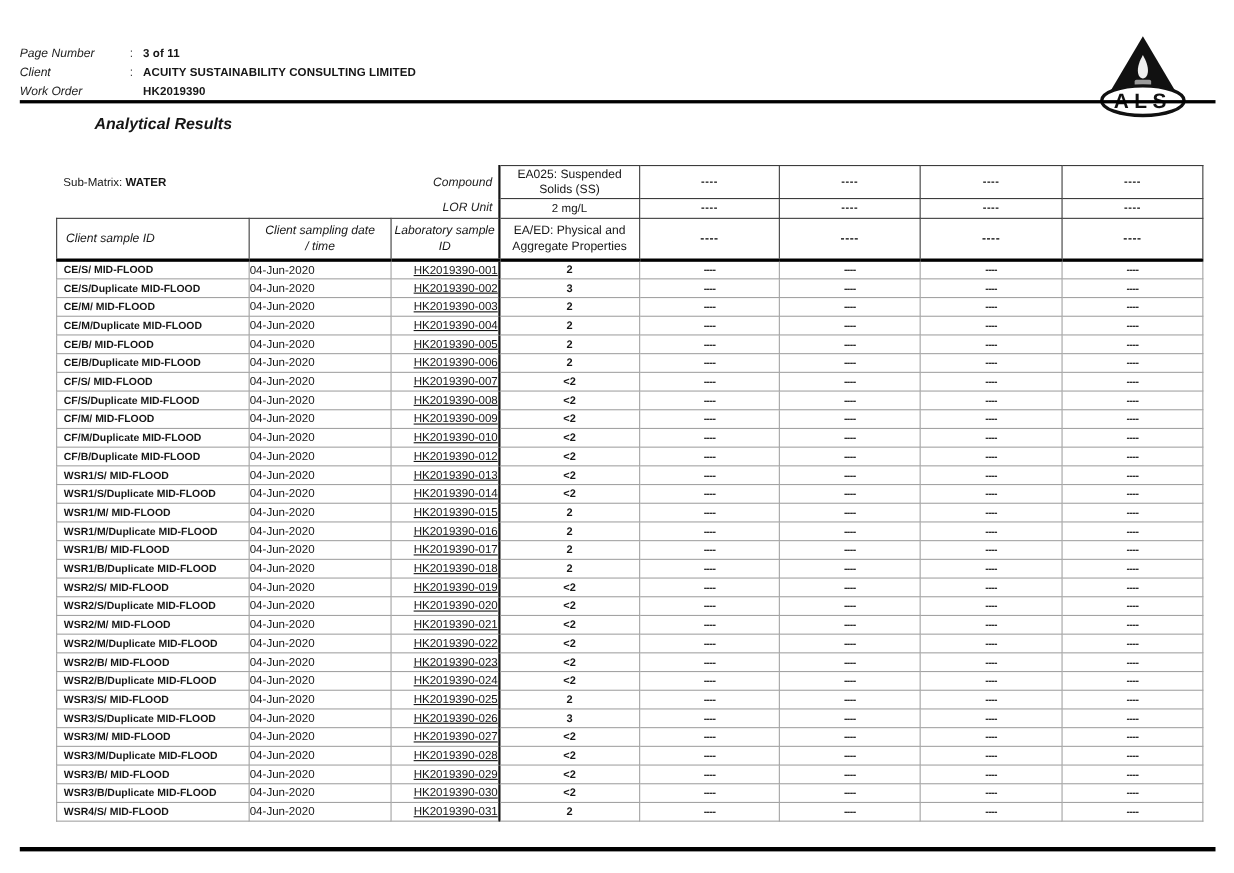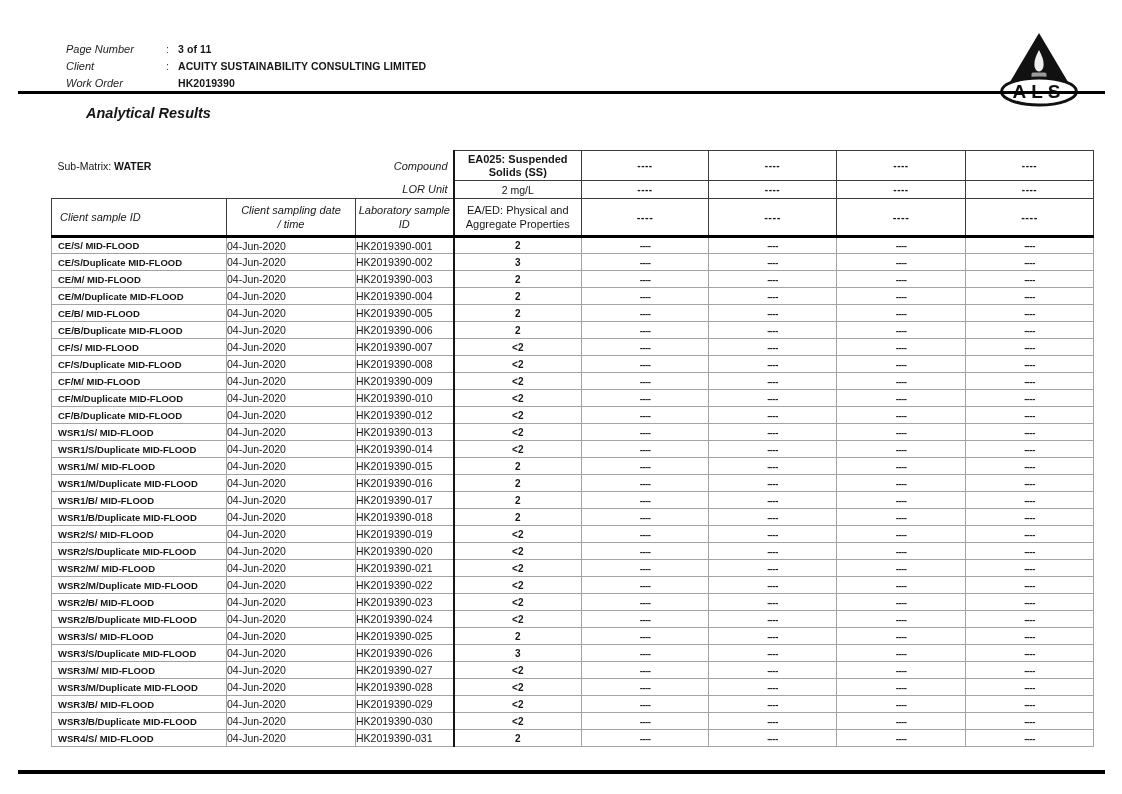--- a/index.html
+++ b/index.html
@@ -2,21 +2,21 @@
 <html><head>
 <meta charset="utf-8">
 <style>
   * { margin:0; padding:0; box-sizing:border-box; }
   html,body { width:1122px; height:794px; background:#fff; overflow:hidden;
               font-family:"Liberation Sans", sans-serif; color:#161616; }
   .page { position:relative; width:1122px; height:794px; background:#fff; }
 
   
   .meta { position:absolute; left:18px; top:40px; }
-  .meta-row { display:flex; height:17px; align-items:center;margin-left:48px; }
+  .meta-row { display:flex; height:17px; align-items:center; }
   .meta-label { width:100px; font-style:italic; font-size:11px; color:#222; }
   .meta-colon { width:12px; font-size:11px; color:#444; }
   .meta-value { font-weight:bold; font-size:10.5px; letter-spacing:0.1px; }
 
   
   .logo { position:absolute; left:998px; top:30px; width:82px; height:78px; }
 
   
   .rule { position:absolute; left:18px; width:1087px; background:#000; }
   .rule-top { top:91px; height:3px; }
@@ -38,38 +38,38 @@
   .nob { border:none; vertical-align:middle; }
   .submx { display:flex; justify-content:space-between; align-items:center;
            padding:0 5px 0 6px; }
   .submx-left { font-size:10.5px; }
   .submx-left b { font-size:10.5px; }
   .lbl-italic { font-style:italic; font-size:11px; color:#222; }
   .lor-left { text-align:right; padding-right:5px; vertical-align:middle; }
 
   .hbox { border:1px solid #3c3c3c; text-align:center; vertical-align:middle;
           white-space:pre-line; }
-  .compound-name { font-weight:bold; font-size:11px; line-height:13px;margin-top:36px; }
+  .compound-name { font-weight:normal; font-size:11px; line-height:13px;margin-top:36px; }
   .lor-val { font-size:10.5px;margin-left:44px; }
   .method { font-size:10.5px; line-height:14px; }
   .hdash { font-size:10px; font-weight:bold; letter-spacing:0.5px; color:#1a1a1a; }
 
   .r-cols td { border-bottom:3px solid #000; }
   .r-cols .chead { border:1px solid #3c3c3c; border-bottom:3px solid #000;
                    font-style:italic; font-size:11px; line-height:14px;
                    text-align:center; vertical-align:middle; white-space:pre-line; }
   .r-cols .chead.first { text-align:left; padding-left:8px; }
 
   .c4 { border-left:2px solid #161616 !important; }
 
   tbody td { border:1px solid #a3a3a3; height:17px; font-size:10.5px;
              vertical-align:middle; }
   tbody td.c-id   { font-weight:bold; font-size:9.5px; text-align:left; padding-left:6px; }
   tbody td.c-date { }
-  tbody td.c-lab  { text-align:left; }
+  tbody td.c-lab  { text-align:right;text-decoration:underline; }
   tbody td.c-res  { text-align:center; font-weight:bold; font-size:10px; }
   tbody td.c-dash { text-align:center; font-weight:bold; font-size:9.5px;
                     letter-spacing:-0.5px; color:#1a1a1a; }
 </style>
 </head>
 <body>
 
 <div class="page">
 
   <div class="meta">

